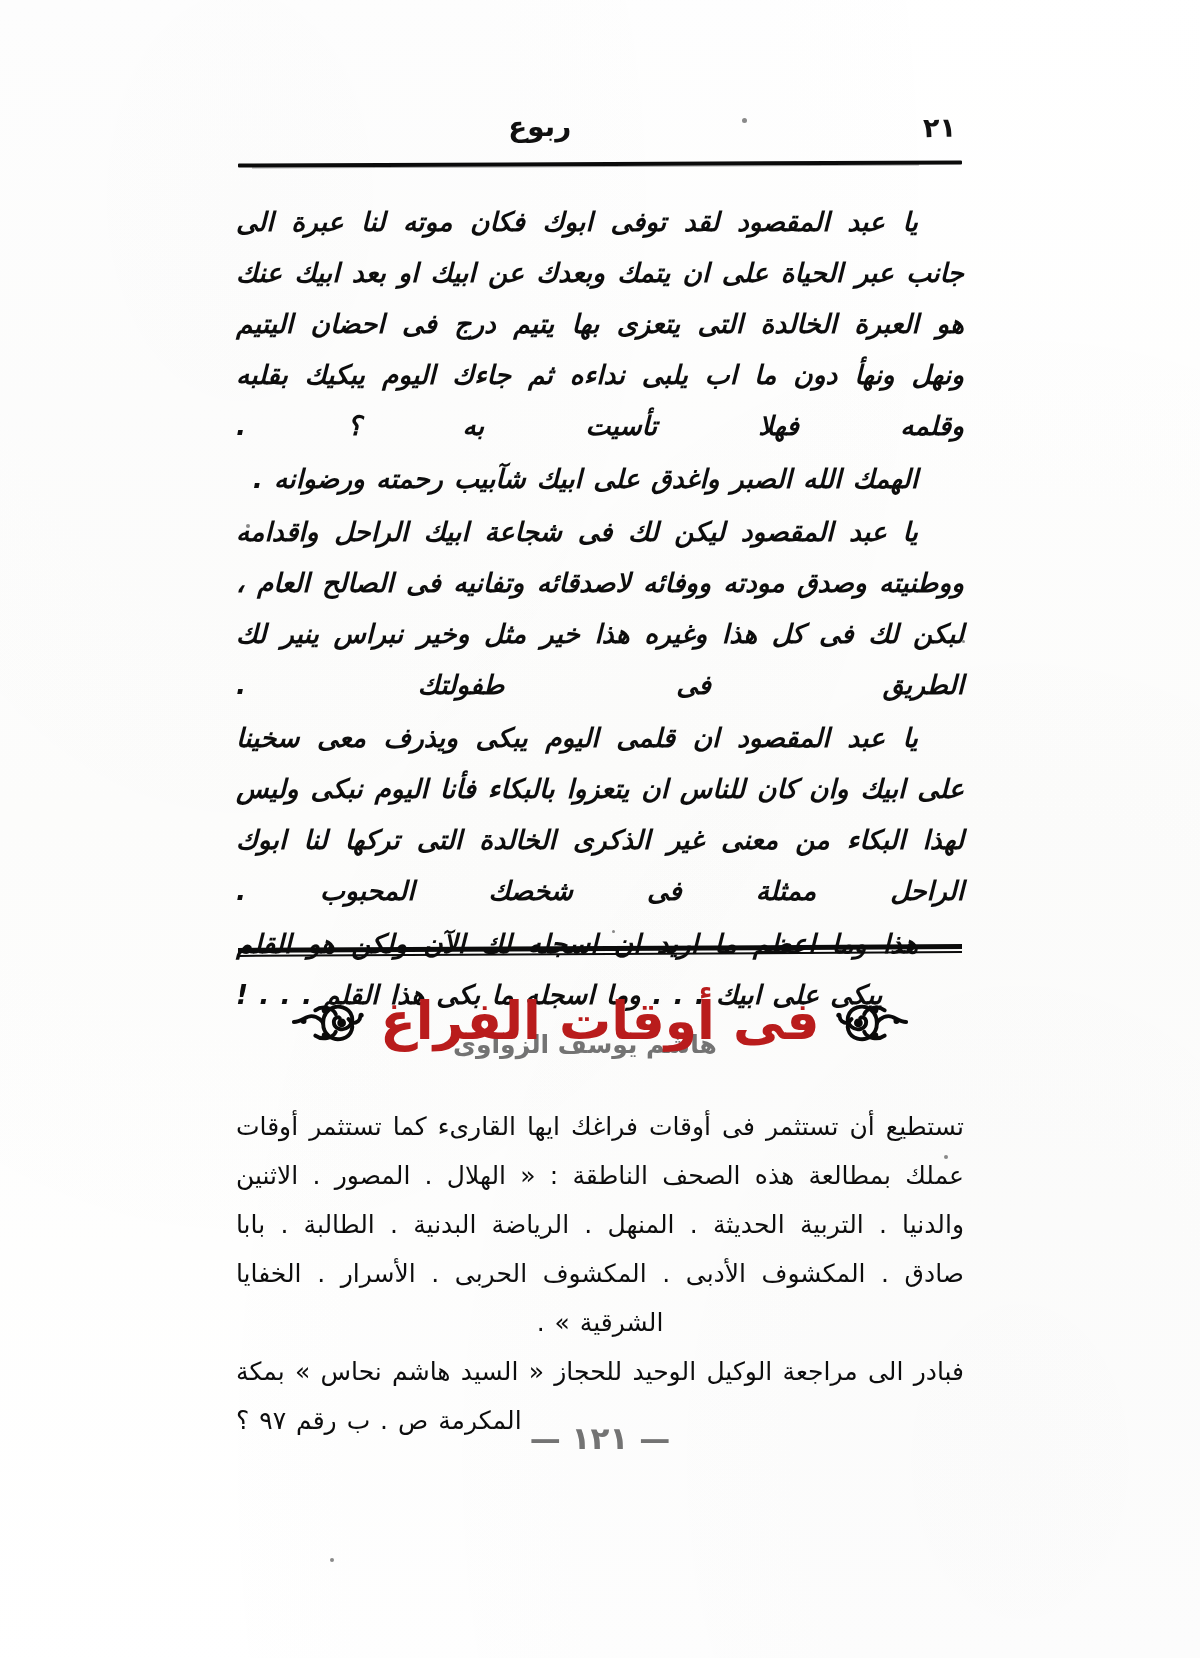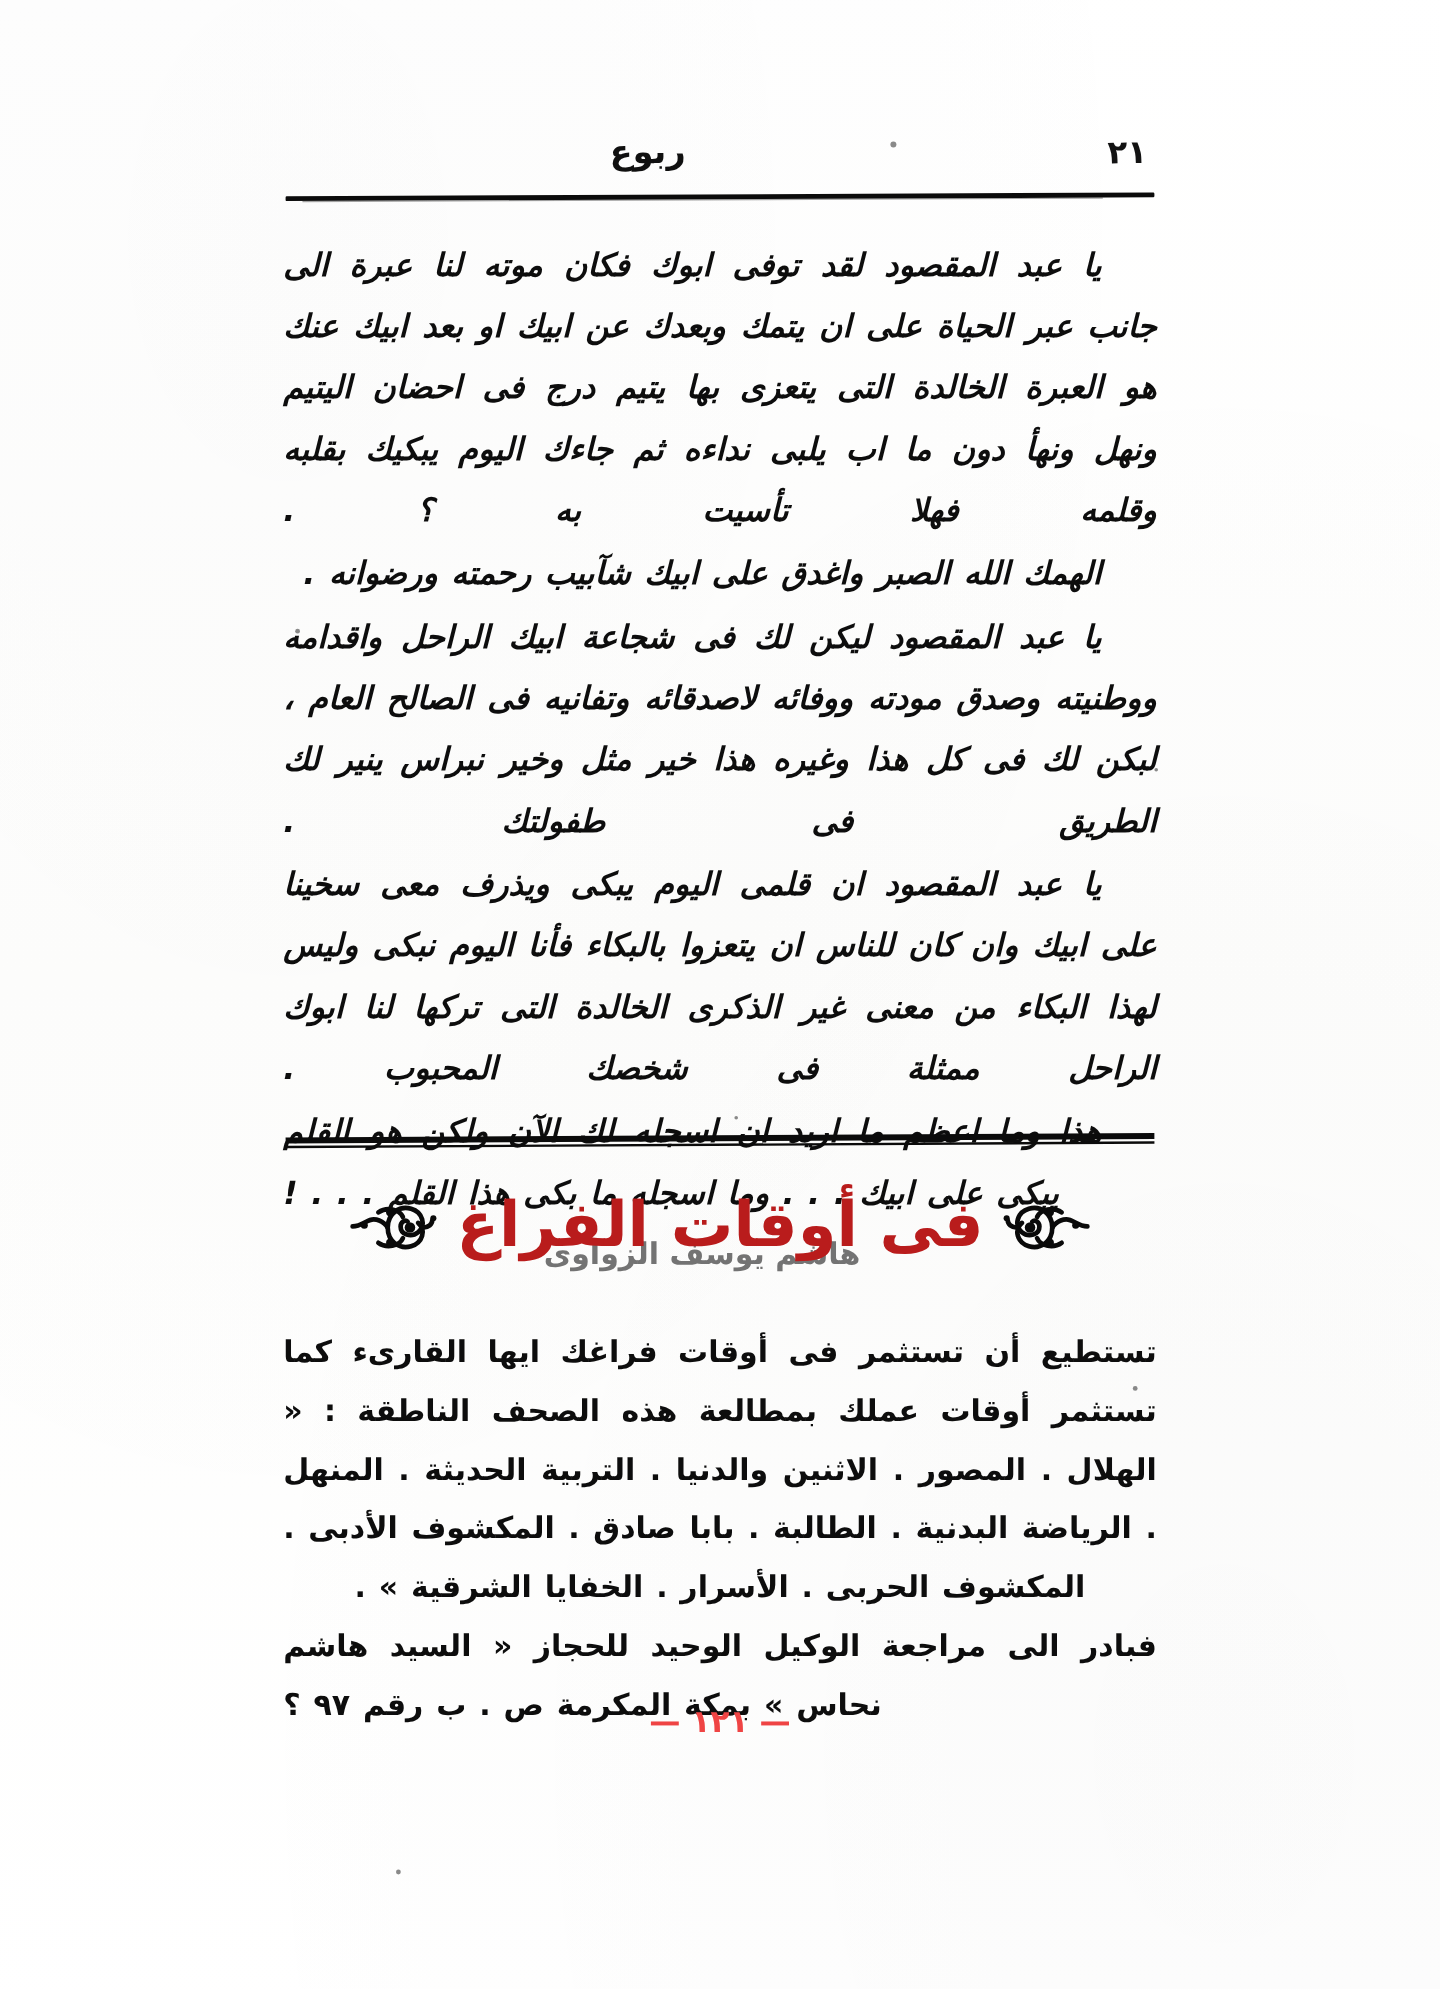--- a/index.html
+++ b/index.html
@@ -170,37 +170,37 @@
     top: 1102px;
     left: 236px;
     width: 728px;
     direction: rtl;
   }
   .para2 {
     margin: 0;
     font-size: 25px;
     line-height: 49px;
     color: #0d0d0d;
-    font-weight: bold;
+    font-weight: normal;
     text-align: justify;
     text-align-last: center;
     word-spacing: 2px;
   }
   .para2.last-left { text-align-last: left; }
 
   
   .footer-folio {
     position: absolute;
     top: 1420px;
     left: 0;
     right: 0;
     text-align: center;
-    font-size: 26px;
-    font-weight: bold;
-    color: #ef4444;
+    font-size: 31px;
+    font-weight: bold;
+    color: #737373;
     letter-spacing: 3px;
   }
 
   
   .speck {
     position: absolute;
     background: #2a2a2a;
     border-radius: 50%;
     opacity: 0.55;
   }

